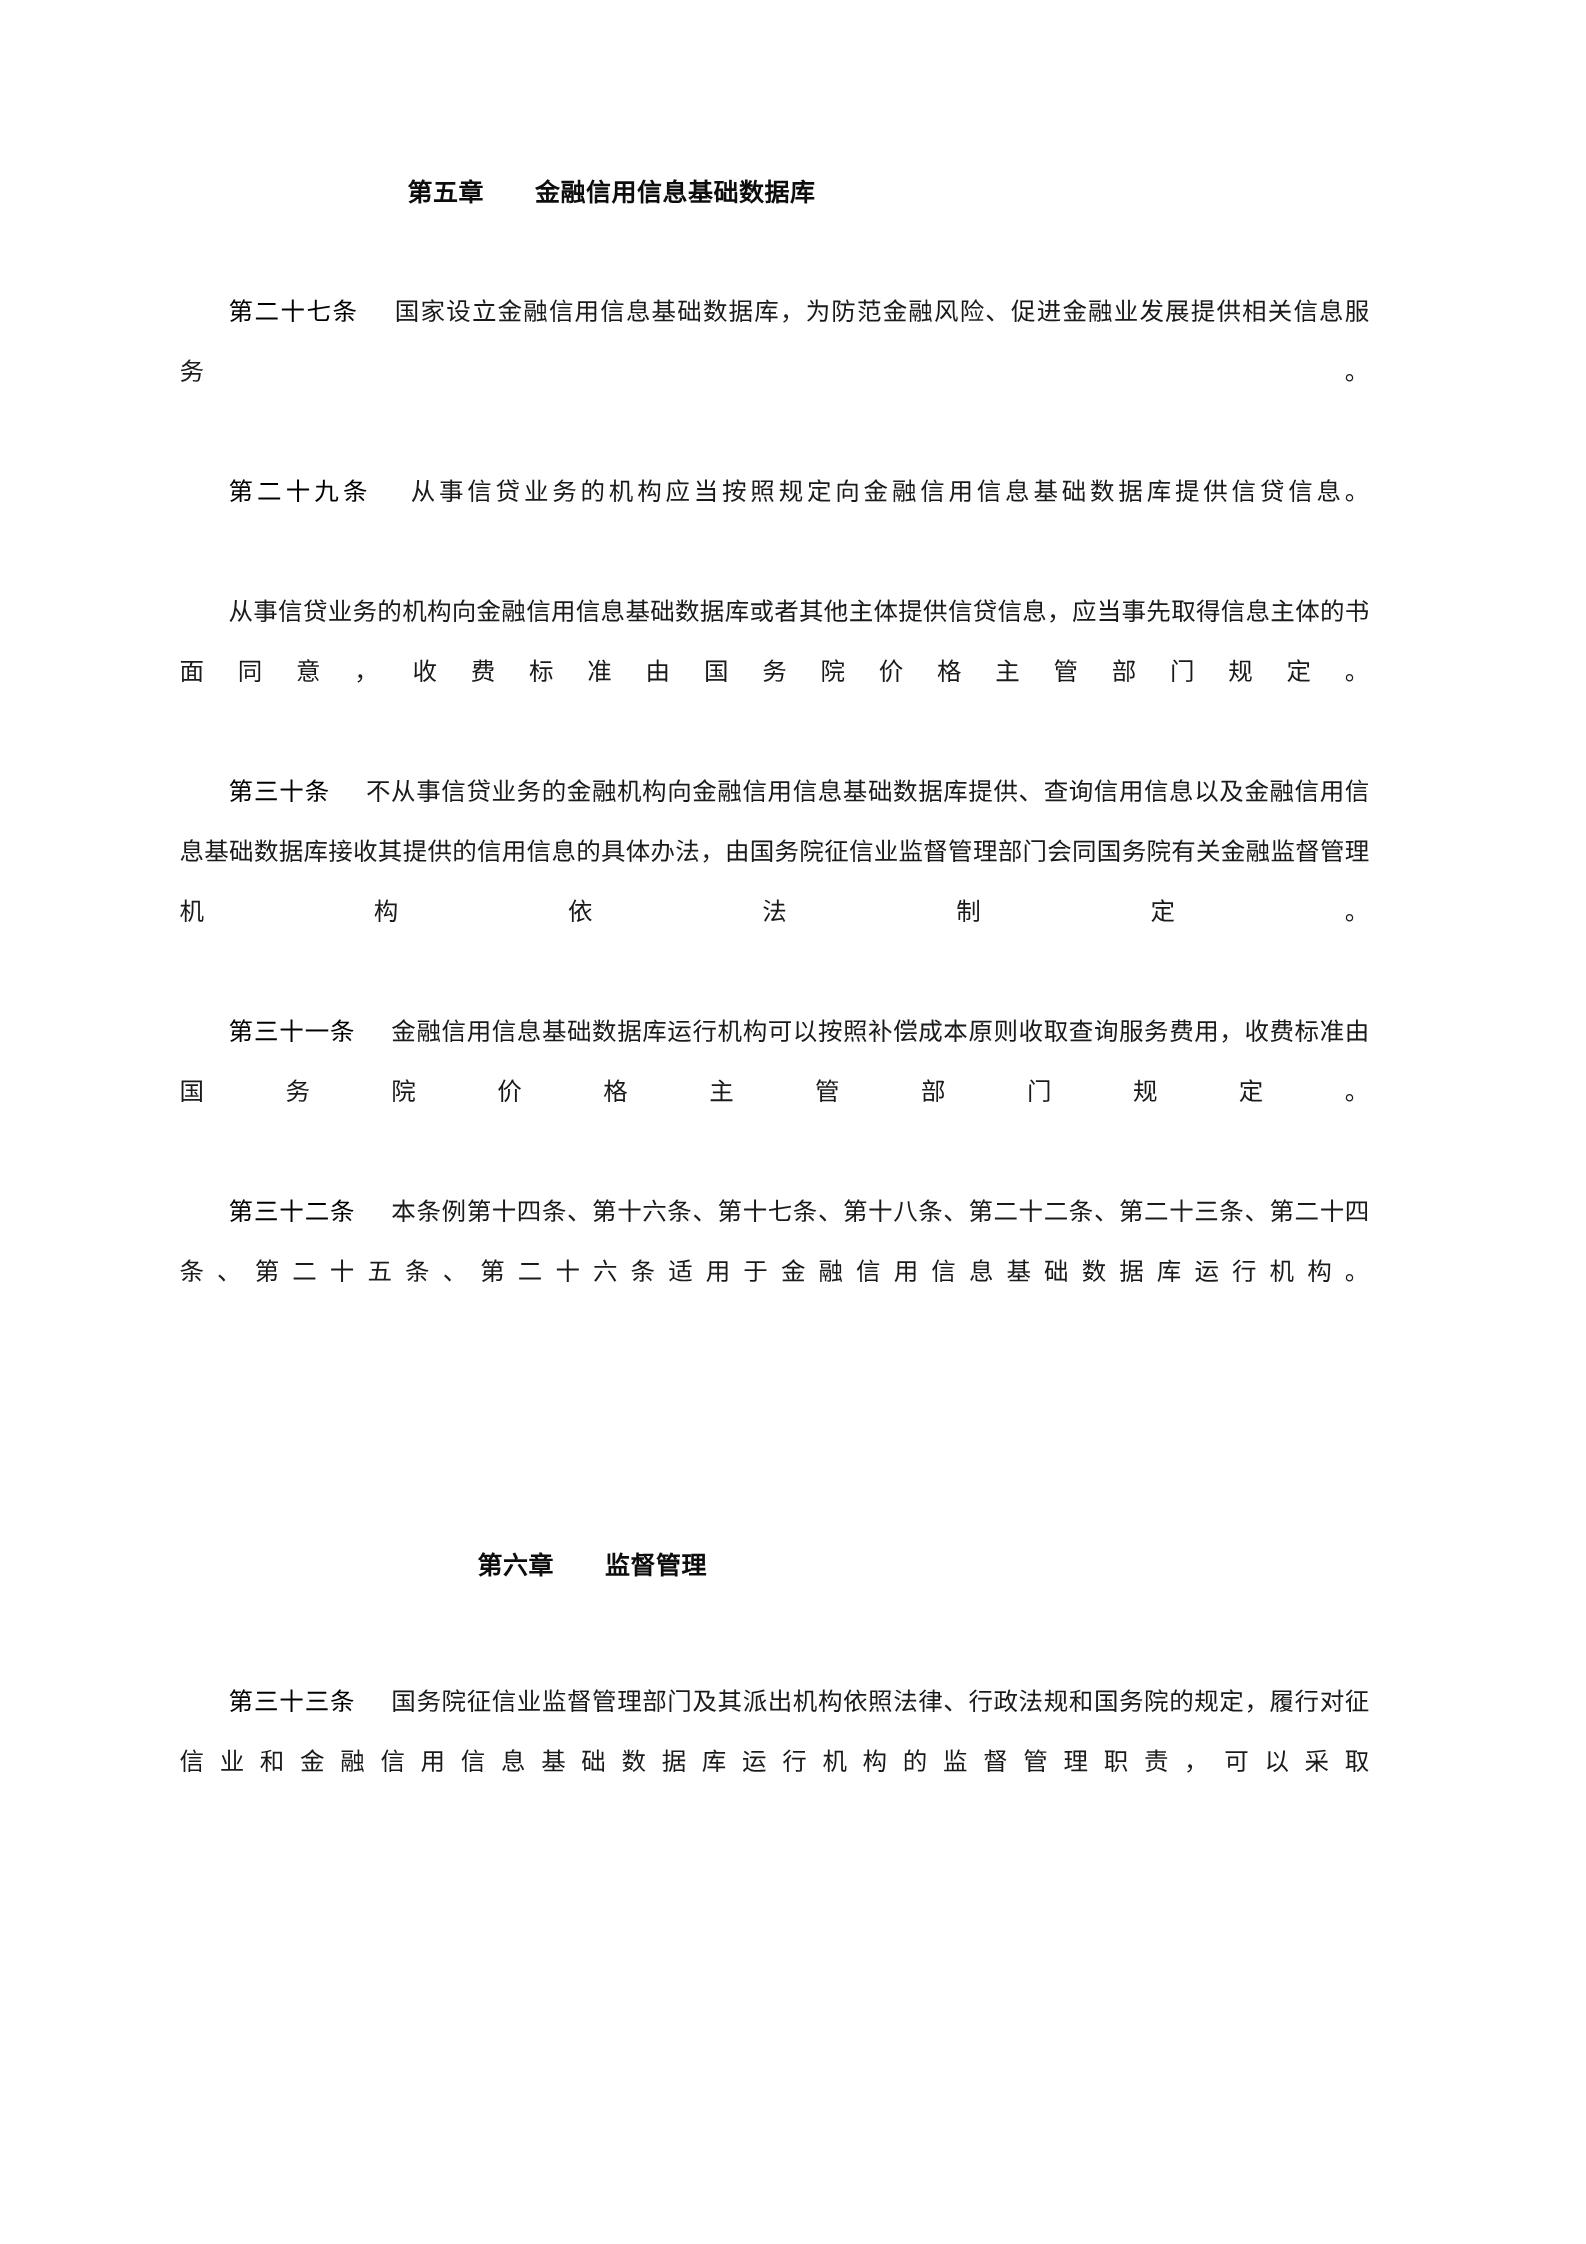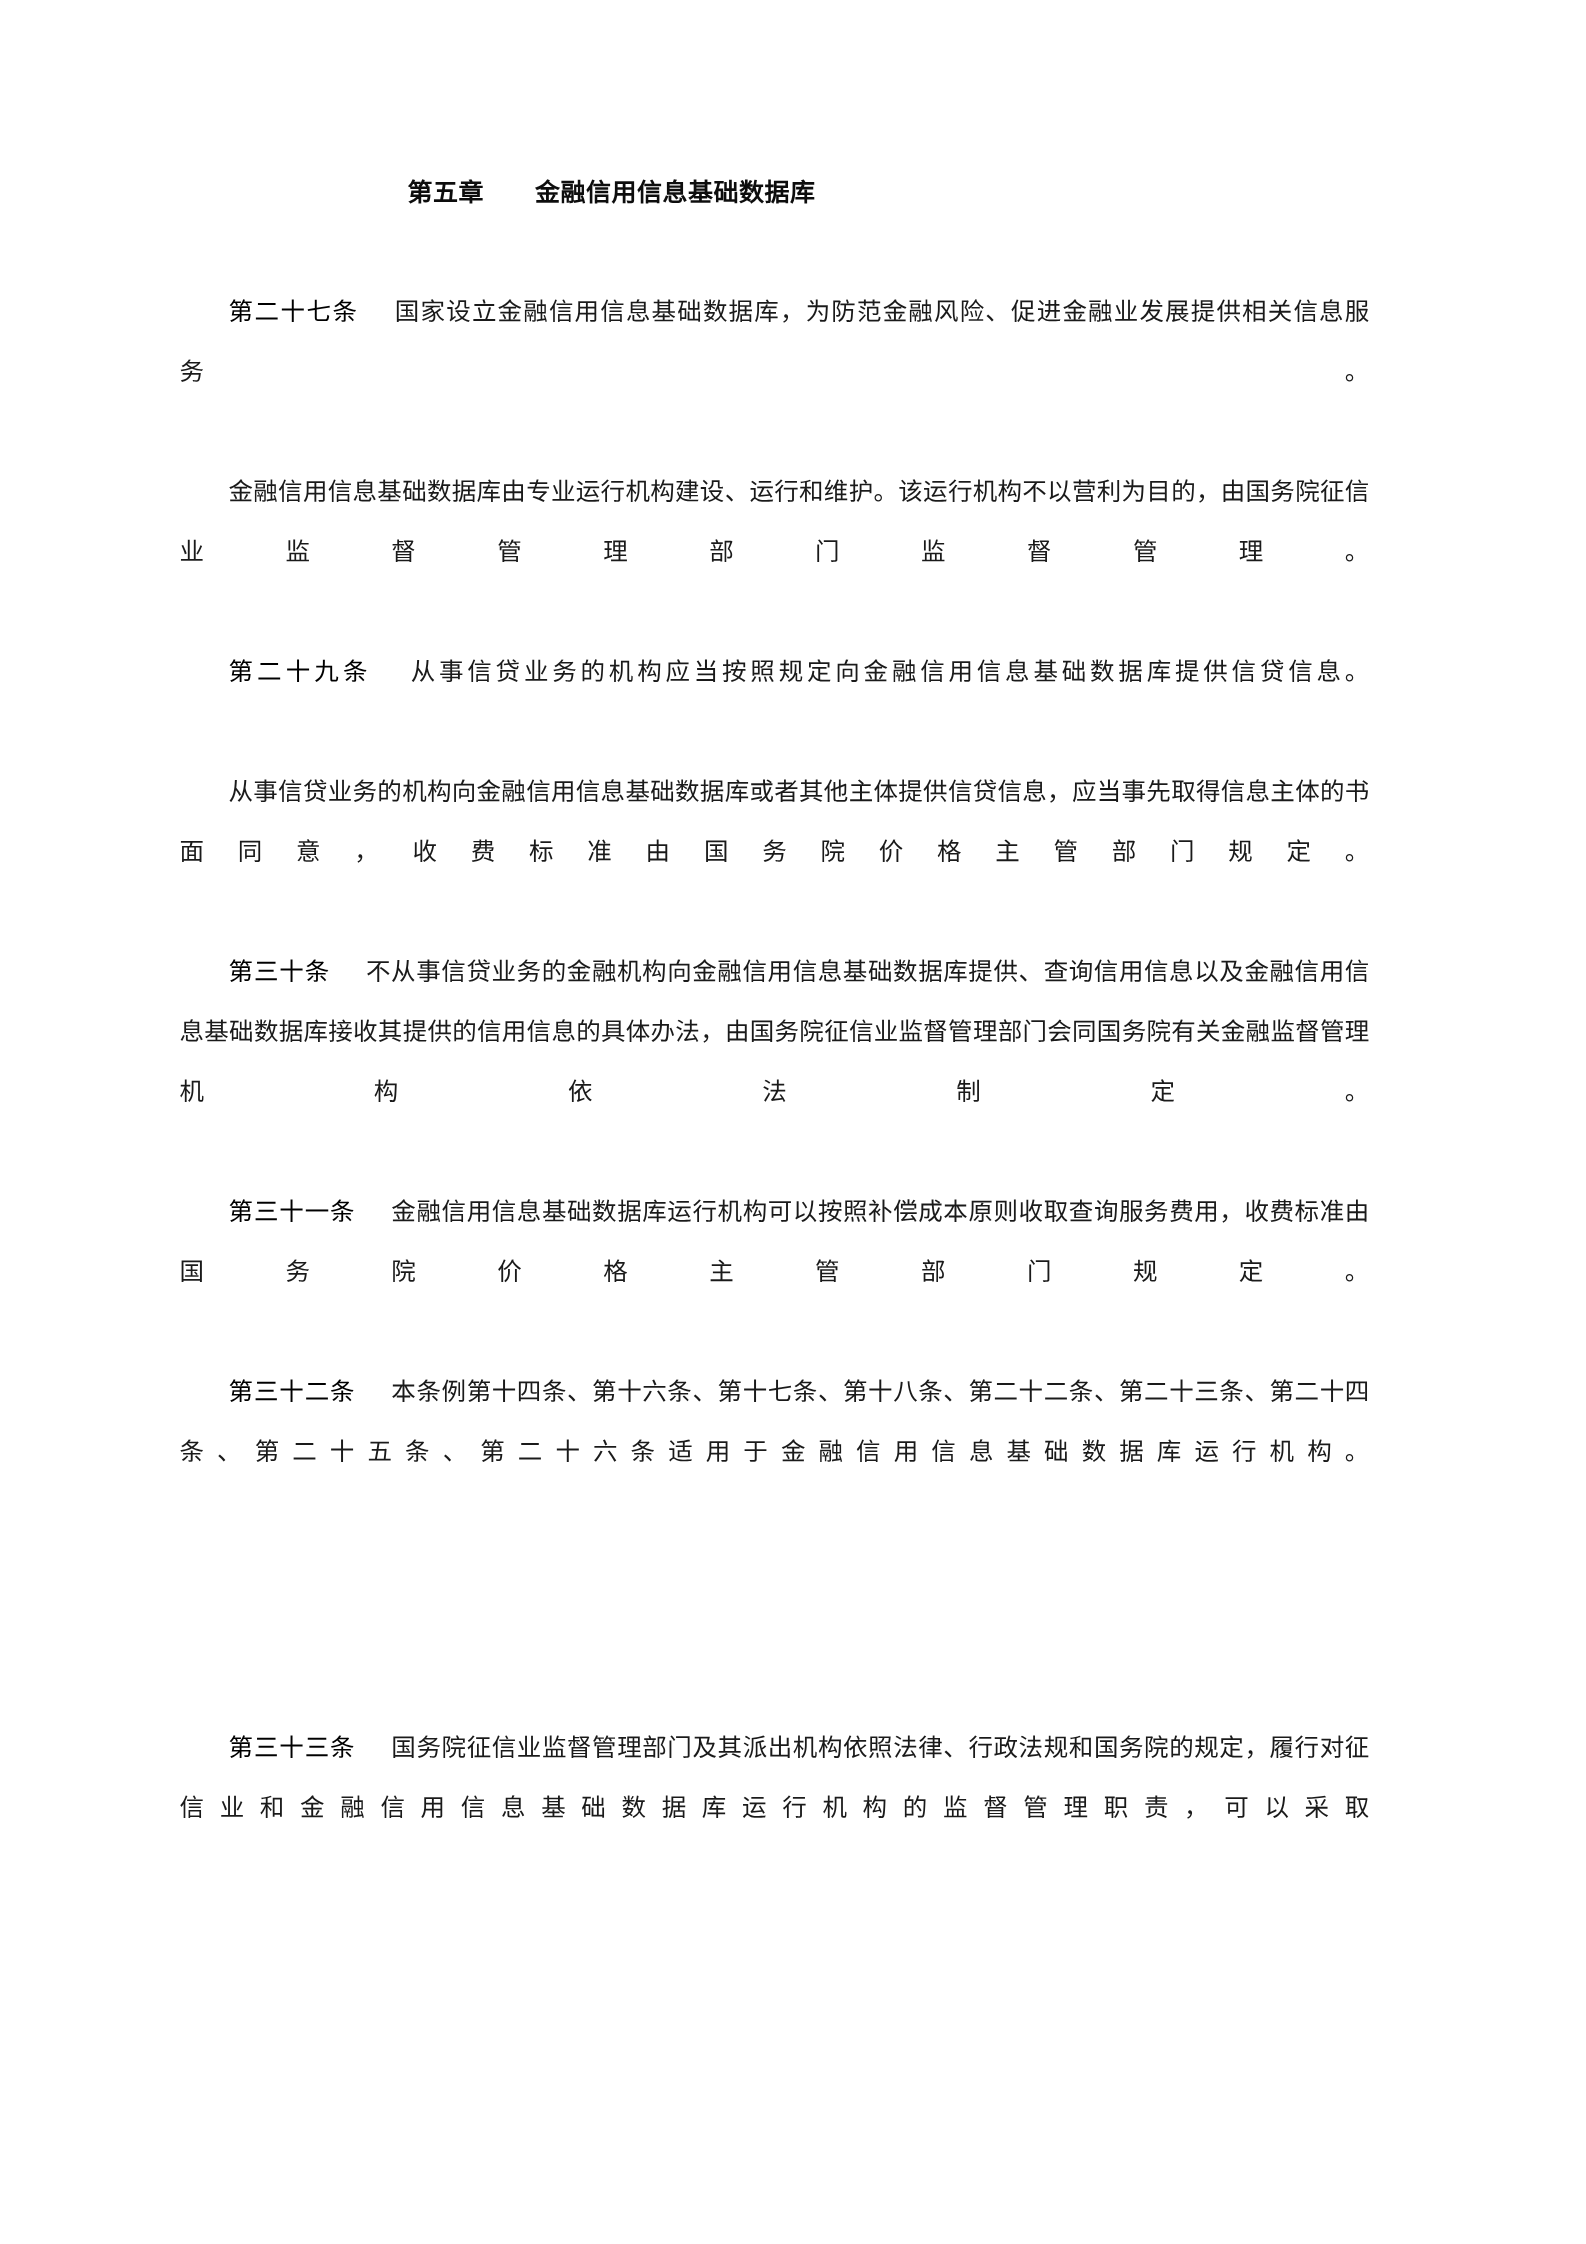--- a/index.html
+++ b/index.html
@@ -101,35 +101,37 @@
   <div class="content">
 
     <div class="chapter-one-wrap">
       <div class="chapter-heading">第五章　　金融信用信息基础数据库</div>
     </div>
 
     <div class="spacer-after-heading-1"></div>
 
     <p class="para"><span class="art-label">第二十七条</span><span class="art-gap"></span><span>国家设立金融信用信息基础数据库，为防范金融风险、促进金融业发展提供相关信息服务。</span></p>
 
-    <p class="para">金融信用信息基础数据库由专业运行机构建设、运行和维护。该运行机构不以营利为目的，由国务院征信业监督管理部门监督管理。</p>
 
 
 
     <p class="para"><span class="art-label">第二十九条</span><span class="art-gap"></span><span>从事信贷业务的机构应当按照规定向金融信用信息基础数据库提供信贷信息。</span></p>
 
     <p class="para">从事信贷业务的机构向金融信用信息基础数据库或者其他主体提供信贷信息，应当事先取得信息主体的书面同意，收费标准由国务院价格主管部门规定。</p>
 
     <p class="para"><span class="art-label">第三十条</span><span class="art-gap"></span><span>不从事信贷业务的金融机构向金融信用信息基础数据库提供、查询信用信息以及金融信用信息基础数据库接收其提供的信用信息的具体办法，由国务院征信业监督管理部门会同国务院有关金融监督管理机构依法制定。</span></p>
 
     <p class="para"><span class="art-label">第三十一条</span><span class="art-gap"></span><span>金融信用信息基础数据库运行机构可以按照补偿成本原则收取查询服务费用，收费标准由国务院价格主管部门规定。</span></p>
 
     <p class="para"><span class="art-label">第三十二条</span><span class="art-gap"></span><span>本条例第十四条、第十六条、第十七条、第十八条、第二十二条、第二十三条、第二十四条、第二十五条、第二十六条适用于金融信用信息基础数据库运行机构。</span></p>
 
     <div class="spacer-before-ch6"></div>
 
+    <div class="chapter-two-wrap">
+      <div class="chapter-heading">第六章　　监督管理</div>
+    </div>
 
     <div class="spacer-after-ch6"></div>
 
     <p class="para"><span class="art-label">第三十三条</span><span class="art-gap"></span><span>国务院征信业监督管理部门及其派出机构依照法律、行政法规和国务院的规定，履行对征信业和金融信用信息基础数据库运行机构的监督管理职责，可以采取</span></p>
 
   </div>
 </div>
 
 </body></html>

